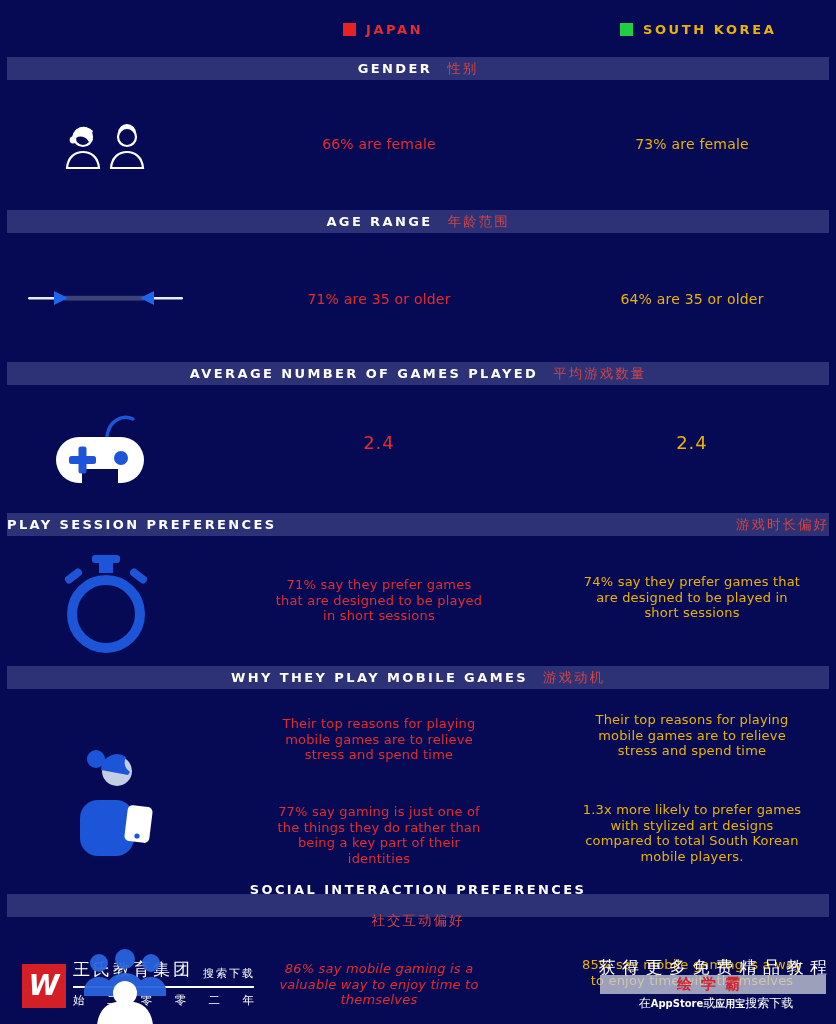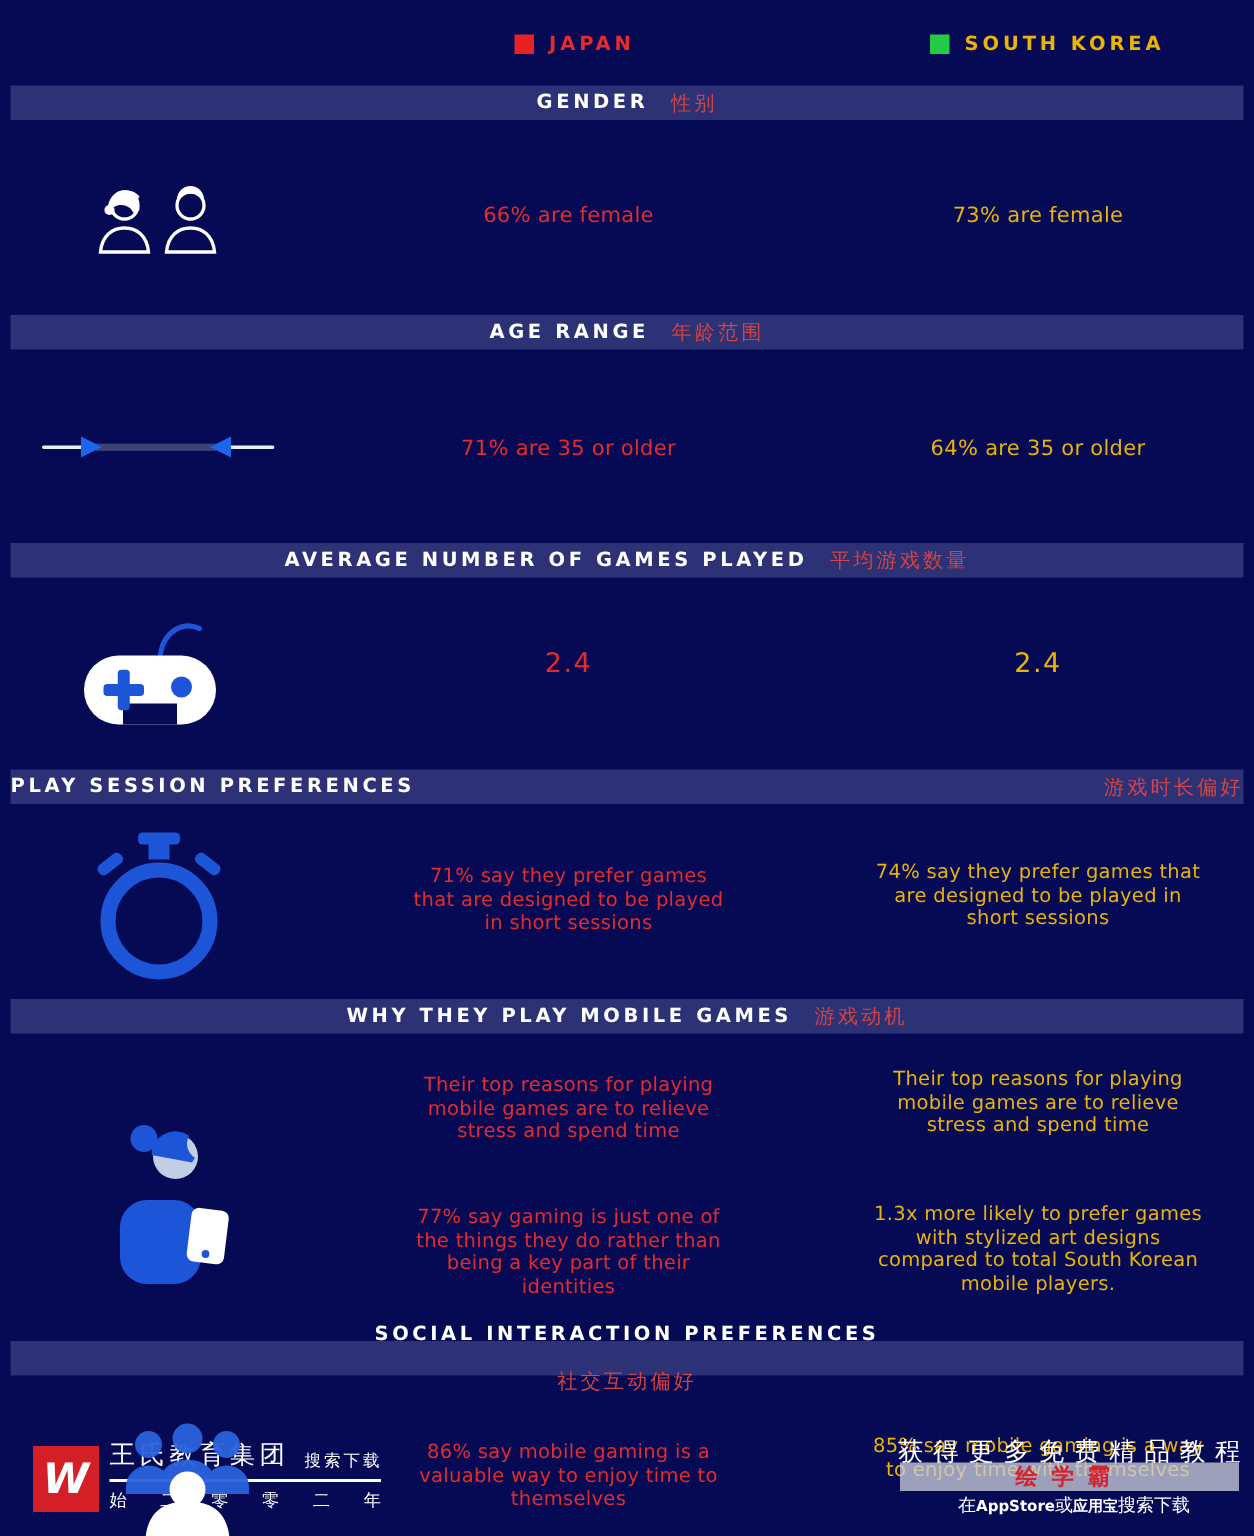--- a/index.html
+++ b/index.html
@@ -150,21 +150,21 @@
   </div>
   <div class="col-jp para jp-c" style="top:716px;">Their top reasons for playing mobile games are to relieve stress and spend time</div>
   <div class="col-kr para kr-c" style="top:712px;">Their top reasons for playing mobile games are to relieve stress and spend time</div>
   <div class="col-jp para jp-c" style="top:804px;">77% say gaming is just one of the things they do rather than being a key part of their identities</div>
   <div class="col-kr para kr-c" style="top:802px;">1.3x more likely to prefer games with stylized art designs compared to total South Korean mobile players.</div>
 
   <div class="bar" style="top:894px;flex-direction:column;">
     <span class="bar-en">SOCIAL INTERACTION PREFERENCES</span>
     <span class="bar-zh">社交互动偏好</span>
   </div>
-  <div class="col-jp para jp-c" style="top:961px;">86% say mobile gaming is a valuable way to enjoy time to themselves</div>
+  <div class="col-jp para jp-c" style="top:961px;font-style:italic;">86% say mobile gaming is a valuable way to enjoy time to themselves</div>
   <div class="col-kr para kr-c social-kr" style="top:957px;">85% say mobile gaming is a way to enjoy time with themselves</div>
 
   <div class="logo-square">
     <span class="logo-letter">W</span>
   </div>
   <div class="brand-row">
     <span class="brand-name">王氏教育集团</span>
     <span class="brand-slogan">搜索下载</span>
   </div>
   <div class="brand-divider"></div>

